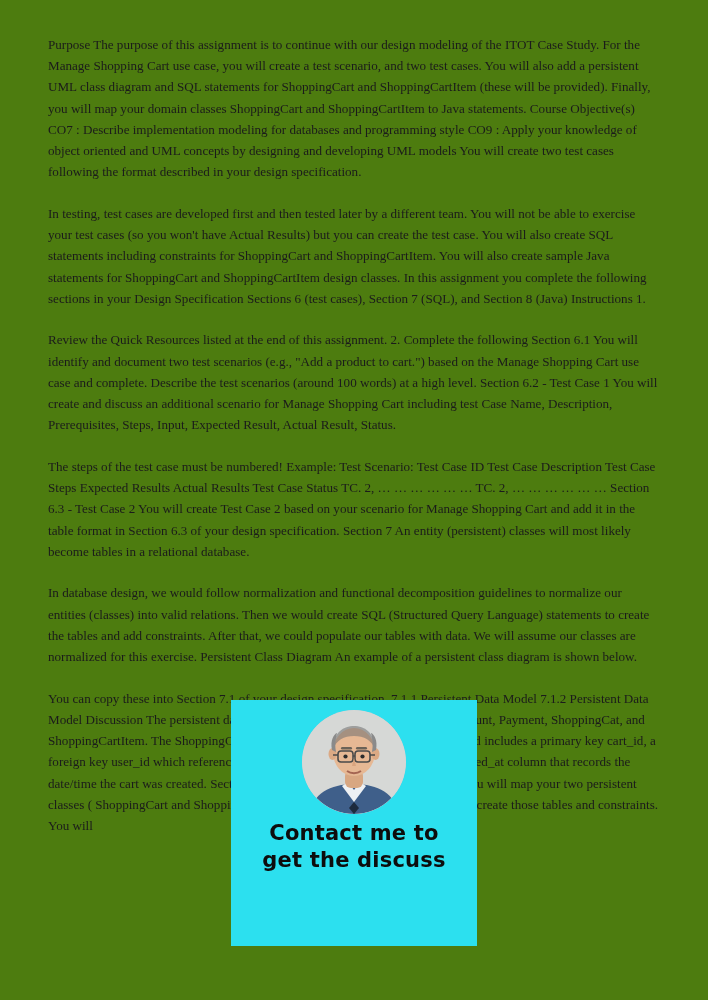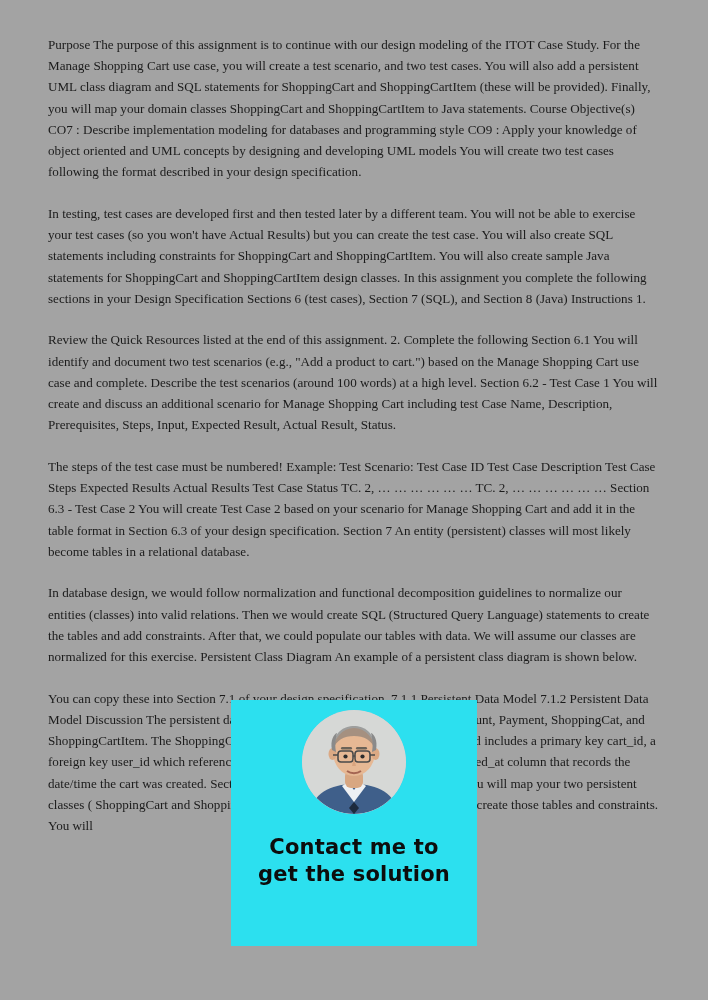--- a/index.html
+++ b/index.html
@@ -12,21 +12,21 @@
     height: 1000px;
     position: relative;
     overflow: hidden;
     font-family: "Liberation Serif", serif;
   }
   #page {
     position: absolute;
     left: 0; top: 0;
     width: 708px;
     height: 1000px;
-    background: #a3a3a3;
+    background: #4d7c0f;
   }
   #doc-body {
     position: absolute;
     left: 48px;
     top: 34px;
     width: 612px;
   }
   .para {
     font-family: "Liberation Serif", serif;
     font-size: 13.1px;
@@ -65,21 +65,21 @@
   .overlay-line {
     font-family: "DejaVu Sans", sans-serif;
     font-weight: bold;
     font-size: 21px;
     line-height: 27px;
     color: #0d0d0d;
     text-align: center;
     letter-spacing: 0.2px;
   }
   #overlay-text {
-    margin-top: 20px;
+    margin-top: 6px;
     width: 100%;
   }
   #overlay-email {
     font-family: "Liberation Serif", serif;
     font-weight: bold;
     font-size: 20px;
     line-height: 26px;
     color: #0d0d0d;
     text-align: center;
     margin-top: 6px;
@@ -144,18 +144,18 @@
 
           <path d="M52 48 L50 56 L54 56 Z" fill="#d49f79" opacity="0.8"></path>
 
           <path d="M45 61 C49 64 55 64 59 61" stroke="#a46552" stroke-width="1.8" fill="none"></path>
         </g>
       </svg>
     </div>
 
     <div id="overlay-text">
       <div class="overlay-line">Contact me to</div>
-      <div class="overlay-line">get the solution</div>
+      <div class="overlay-line">get the discuss</div>
     </div>
 
   </div>
 
 </div>
 
 </body></html>

